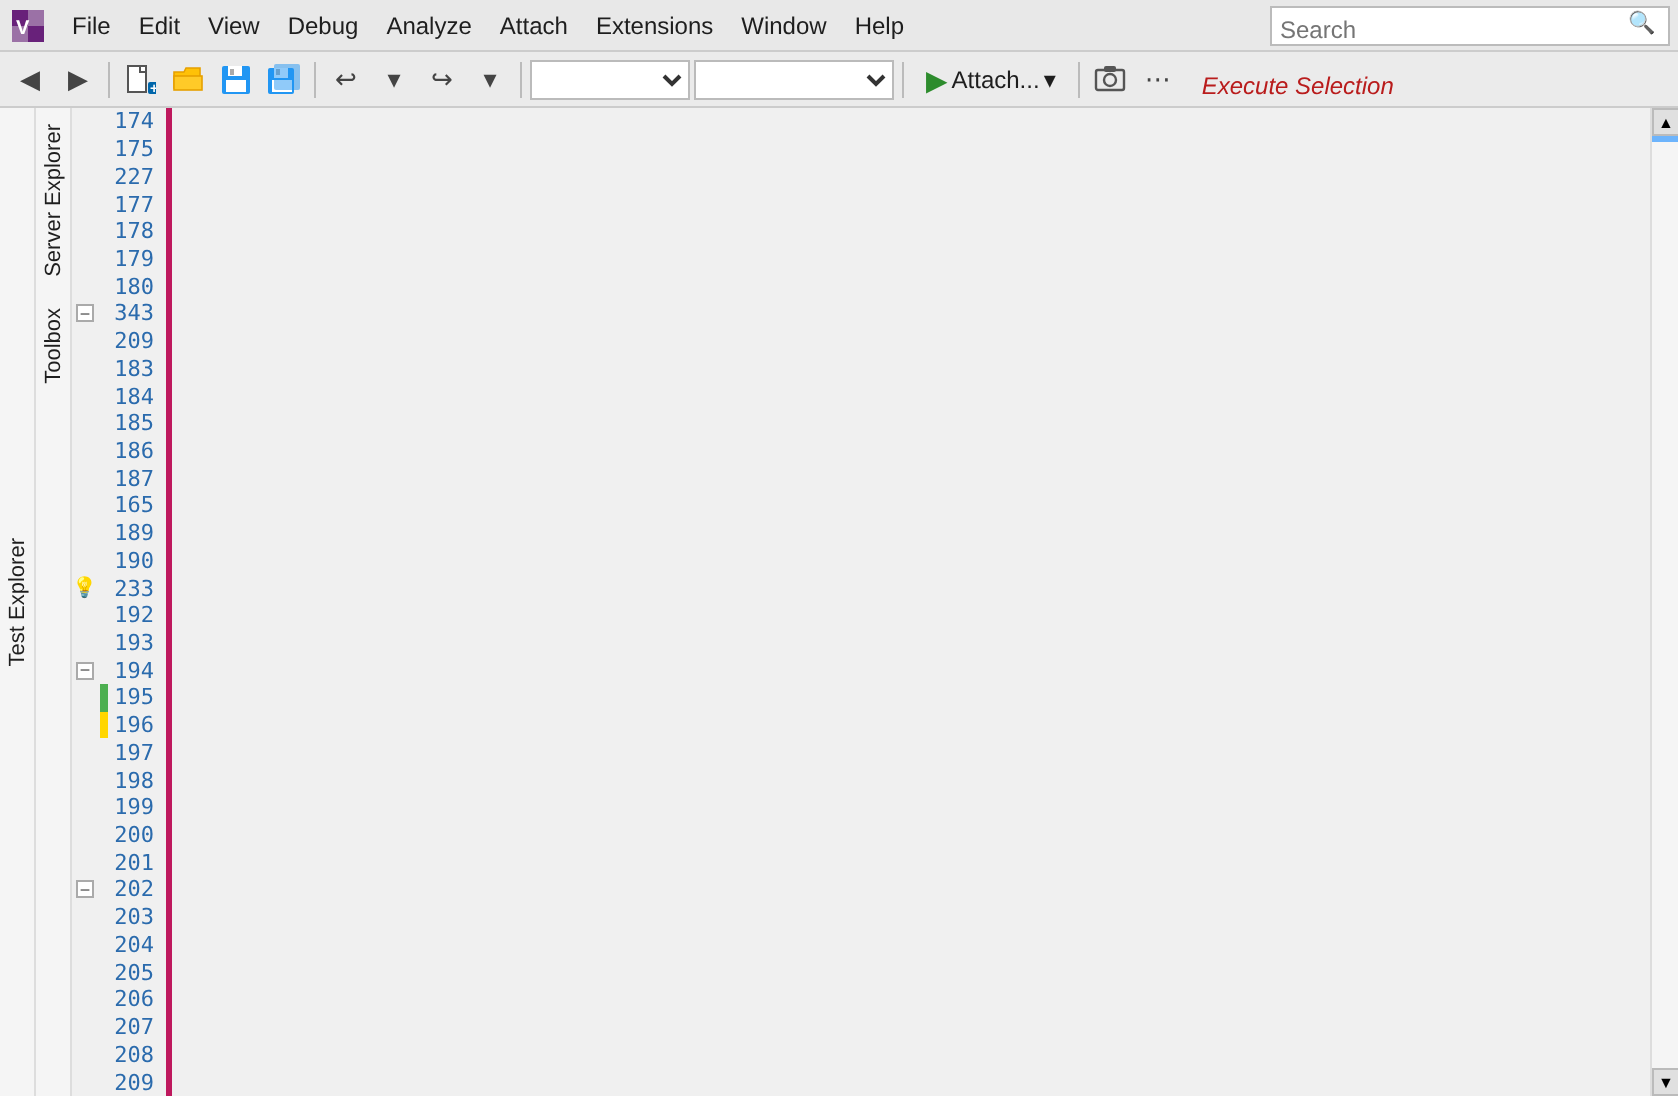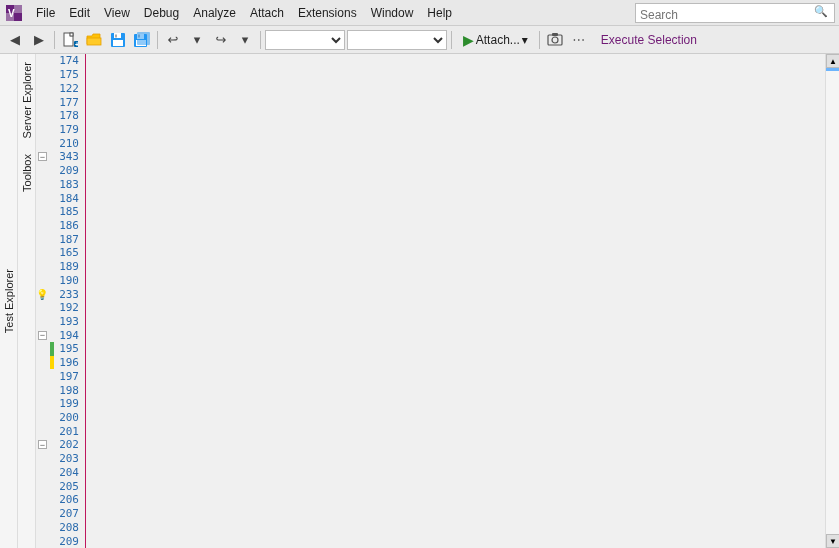--- a/index.html
+++ b/index.html
@@ -124,28 +124,29 @@
       cursor: pointer;
       font-size: 12px;
       color: #1e1e1e;
     }
     .attach-play {
       color: #2d8c2d;
       font-size: 14px;
     }
     .execute-btn {
       display: flex;
-      align-items: center;
+      align-items: flex-end;
       height: 22px;
       padding: 0 8px;
       background: transparent;
       border: 1px solid transparent;
       cursor: pointer;
       font-size: 12px;
-      color: #701a75;
+      color: #b91c1c;
+      font-style: italic;
     }
 
     
     #main {
       display: flex;
       flex: 1;
       overflow: hidden;
     }
 
     
@@ -203,21 +204,21 @@
     }
 
     #line-numbers {
       width: 50px;
       background: #f0f0f0;
       padding: 0;
       display: flex;
       flex-direction: column;
       align-items: flex-end;
       padding-right: 4px;
-      border-right: 1px solid #be185d;
+      border-right: 3px solid #be185d;
       user-select: none;
     }
     .line-num-row {
       display: flex;
       align-items: center;
       justify-content: flex-end;
       height: 14px;
       width: 100%;
       position: relative;
       padding-right: 2px;
@@ -415,37 +416,37 @@
 
       <div class="line-num-row">
             <span class="line-number">174</span>
             <div class="line-indicator"></div>
           </div>
           <div class="line-num-row">
             <span class="line-number">175</span>
             <div class="line-indicator"></div>
           </div>
           <div class="line-num-row">
-            <span class="line-number">122</span>
+            <span class="line-number">227</span>
             <div class="line-indicator"></div>
           </div>
           <div class="line-num-row">
             <span class="line-number">177</span>
             <div class="line-indicator"></div>
           </div>
           <div class="line-num-row">
             <span class="line-number">178</span>
             <div class="line-indicator"></div>
           </div>
           <div class="line-num-row">
             <span class="line-number">179</span>
             <div class="line-indicator"></div>
           </div>
           <div class="line-num-row">
-            <span class="line-number">210</span>
+            <span class="line-number">180</span>
             <div class="line-indicator"></div>
           </div>
           <div class="line-num-row">
             <div class="collapse-box">−</div>
             <span class="line-number">343</span>
             <div class="line-indicator"></div>
           </div>
           <div class="line-num-row">
             <span class="line-number">209</span>
             <div class="line-indicator"></div>

